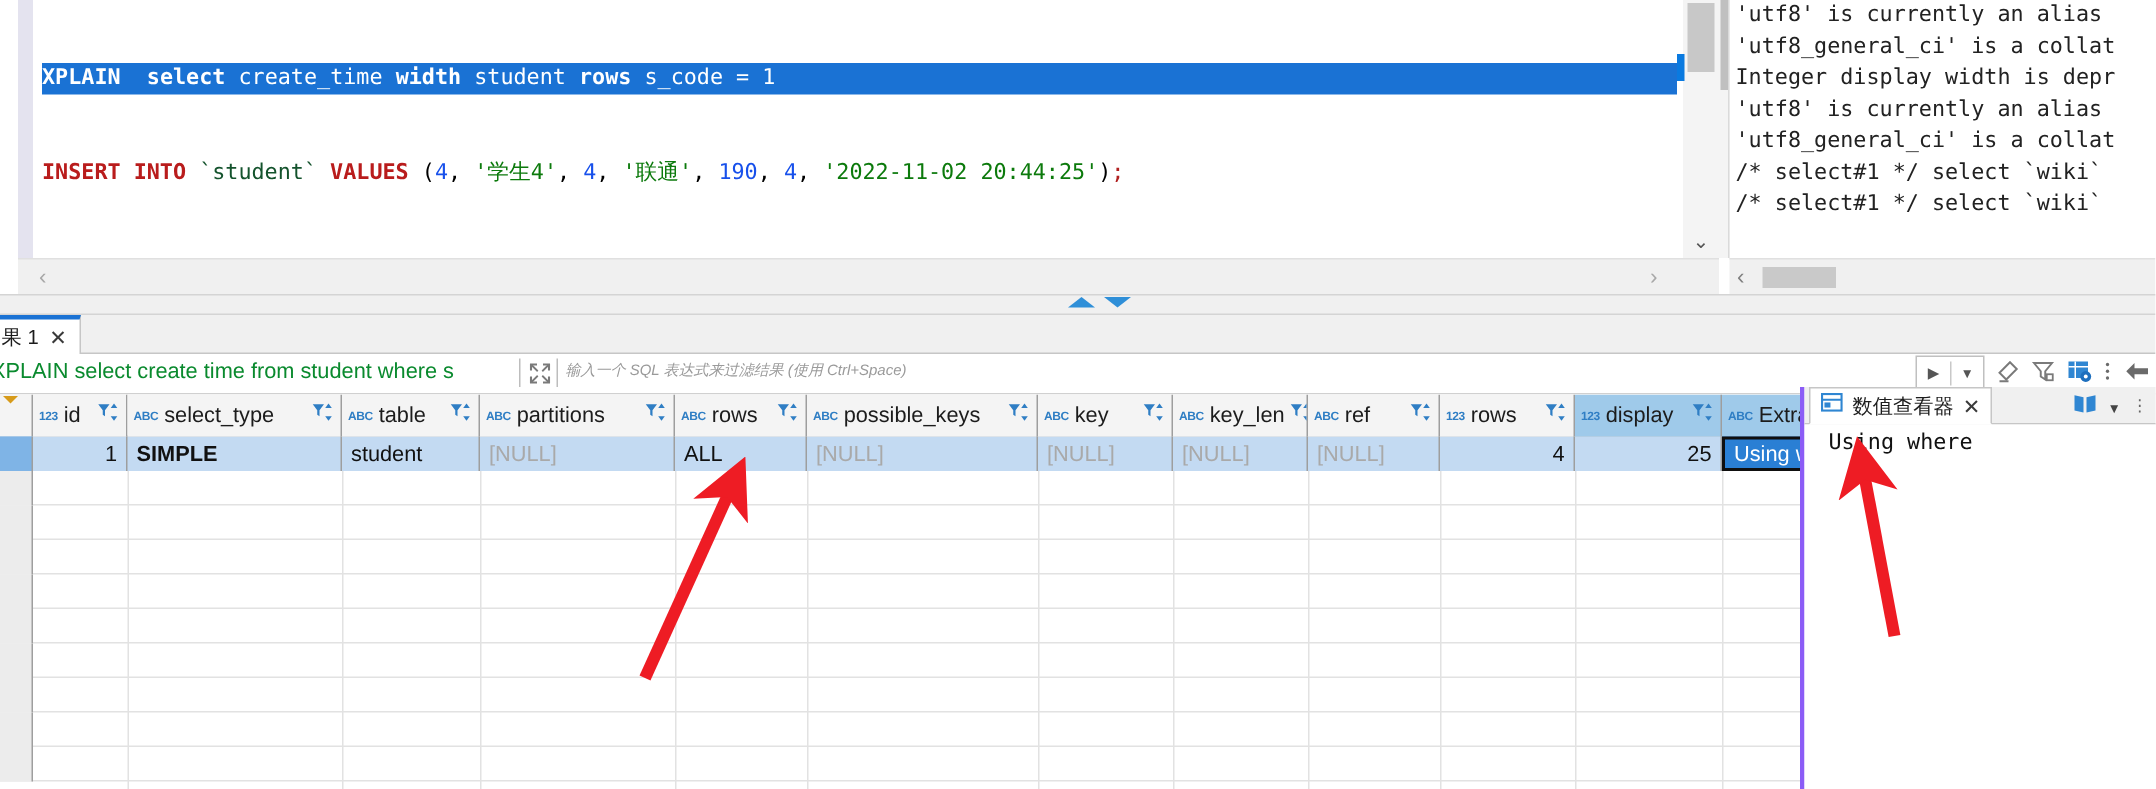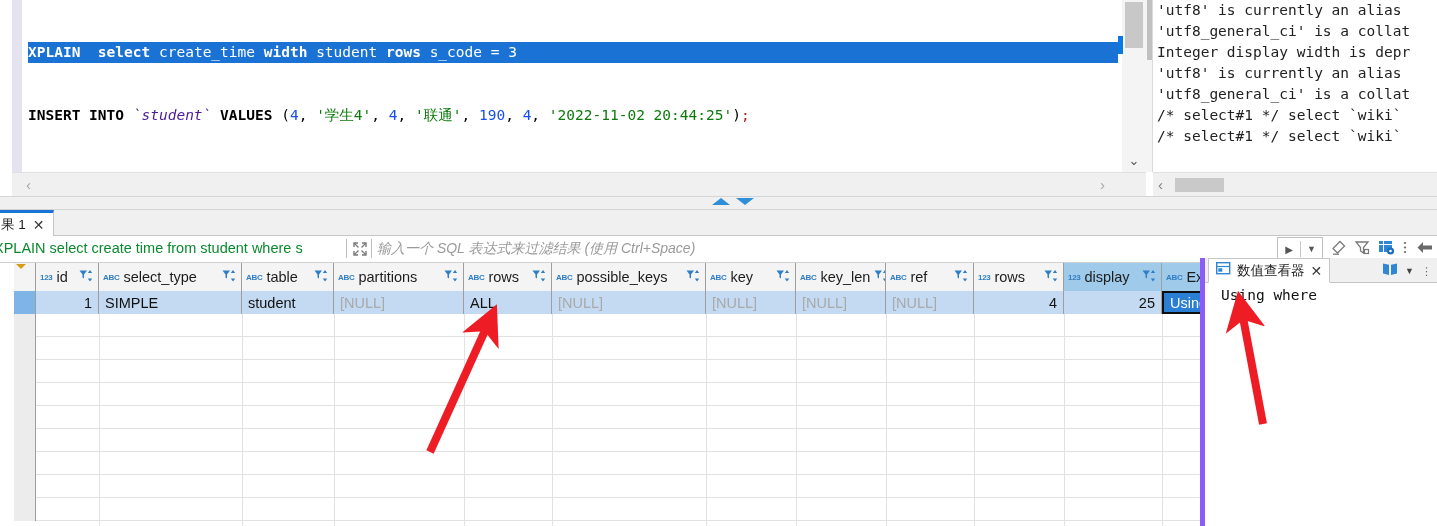--- a/index.html
+++ b/index.html
@@ -22,22 +22,22 @@
   .ed-gutter  { position: absolute; left: 12px; top: 0; width: 10px; height: 172px; background: #e4e3ef; }
   .ed-gutter2 { position: absolute; left: 22px; top: 0; width: 3px; height: 172px; background: #ffffff; }
 
   .code-area {
     position: absolute; left: 28px; top: 0; right: 28px; height: 172px;
     font-family: "DejaVu Sans Mono", monospace;
     font-size: 14.5px; line-height: 21px; white-space: pre;
   }
   .code-line { height: 21px; }
   .ln-partial { color: #3c3c3c; }
-  .kw   { color: #000000; font-weight: bold; }
-  .ident{ color: #4c1d95; font-style: italic; }
+  .kw   { color: #b91c1c; font-weight: bold; }
+  .ident{ color: #14532d; }
   .num  { color: #1750eb; }
   .str  { color: #0c7a0c; }
   .punct{ color: #000000; }
   .semi { color: #b02020; }
 
   .sel-line {
     position: absolute; left: 28px; top: 42px; width: 1090px; height: 21px;
     background: #1a72d4;
   }
   .sel-line .t { position: relative; color: #ffffff; font-family: "DejaVu Sans Mono", monospace;
@@ -96,31 +96,31 @@
   }
   .restab .x { color: #3a3a3a; font-size: 14px; line-height: 1; cursor: pointer; }
 
   
   .filterbar { position: absolute; left: 0; top: 236px; width: 1437px; height: 27px;
                background: #ffffff; border-bottom: 1px solid #d0d0d0; display: flex; align-items: center; }
   .fb-query { position: absolute; left: -6px; top: 240px; font-size: 14.5px; color: #0a8a2e; white-space: nowrap; }
   .fb-div   { position: absolute; left: 346px; top: 239px; width: 1px; height: 19px; background: #bdbdbd; }
   .fb-expand{ position: absolute; left: 351px; top: 240px; width: 18px; height: 18px; }
   .fb-div2  { position: absolute; left: 371px; top: 239px; width: 1px; height: 19px; background: #bdbdbd; }
-  .fb-ph    { position: absolute; left: 377px; top: 240px; font-size: 14px; color: #9a9a9a; font-style: italic; }
+  .fb-ph    { position: absolute; left: 377px; top: 240px; font-size: 10px; color: #9a9a9a; font-style: italic; }
   .fb-box   { position: absolute; left: 1277px; top: 237px; width: 46px; height: 24px;
               border: 1px solid #c0c0c0; background: #fff; display: flex; align-items: center; }
   .fb-play  { width: 23px; text-align: center; color: #555; font-size: 10px; }
   .fb-vsep  { width: 1px; height: 16px; background: #c8c8c8; }
   .fb-caret { width: 22px; text-align: center; color: #555; font-size: 9px; }
   .fb-icons { position: absolute; left: 1330px; top: 239px; display: flex; align-items: center; gap: 7px; }
   .fb-icons span { display: inline-block; }
 
   
-  .grid { position: absolute; left: 14px; top: 263px; width: 1333px; height: 263px;
+  .grid { position: absolute; left: 0; top: 263px; width: 1333px; height: 263px;
           background: #ffffff; overflow: hidden; }
   .grid-head { position: absolute; left: 0; top: 0; width: 1437px; height: 28px;
                background: #f4f4f4; border-bottom: 1px solid #9e9e9e; }
   .hcell {
     position: absolute; top: 0; height: 28px;
     border-right: 1px solid #9e9e9e;
     display: flex; align-items: center; gap: 4px; padding: 0 4px;
     font-size: 14.5px; color: #1c1c1c; background: #f4f4f4;
     white-space: nowrap; overflow: hidden;
   }
@@ -143,21 +143,21 @@
   .dcell.nullv { color: #a9a9a9; }
   .dcell.selcell { background: #2a7fd4; color: #fff; border: 2px solid #0f0f0f; }
 
   .emptyrow { position: absolute; left: 0; width: 1437px; height: 23px; border-bottom: 1px solid #e2e2e2; }
   .emptyrow .g { position: absolute; left: 0; top: 0; width: 22px; height: 23px;
                  background: #ececec; border-right: 1px solid #9e9e9e; }
   .vline { position: absolute; top: 51px; width: 1px; height: 475px; background: #e2e2e2; }
 
   
   .vv-panel { position: absolute; left: 1200px; top: 258px; width: 237px; height: 268px;
-              background: #ffffff; border-left: 5px solid #8b5cf6; }
+              background: #ffffff; border-left: 3px solid #8b5cf6; }
   .vv-tabrow { position: absolute; left: 0; top: 0; width: 237px; height: 25px;
                background: #f0f0f0; border-bottom: 1px solid #c6c6c6; }
   .vv-tab { position: absolute; left: 3px; top: 0; height: 25px; padding: 0 7px;
             background: #ffffff; border: 1px solid #c6c6c6; border-bottom: 1px solid #ffffff;
             display: flex; align-items: center; gap: 6px; font-size: 13.5px; color: #1c1c1c; }
   .vv-tab .x { color: #3a3a3a; font-size: 14px; }
   .vv-right { position: absolute; right: 5px; top: 4px; display: flex; align-items: center; gap: 7px; }
   .vv-body { position: absolute; left: 0; top: 25px; width: 237px; height: 243px; background: #fff; }
   .vv-text { position: absolute; left: 16px; top: 4px; font-family: "DejaVu Sans Mono", monospace;
              font-size: 14.5px; color: #111; }
@@ -175,21 +175,21 @@
     <div class="editor-pane">
       <div class="ed-leftbar"></div>
       <div class="ed-gutter"></div>
       <div class="ed-gutter2"></div>
 
       <div class="code-area">
         <div class="code-line ln-partial">&nbsp;</div>
         <div class="code-line"><span class="kw">INSERT INTO</span><span class="punct"> </span><span class="ident">`student`</span><span class="punct"> </span><span class="kw">VALUES</span><span class="punct"> </span><span class="punct">(</span><span class="num">4</span><span class="punct">, </span><span class="str">'学生4'</span><span class="punct">, </span><span class="num">4</span><span class="punct">, </span><span class="str">'联通'</span><span class="punct">, </span><span class="num">190</span><span class="punct">, </span><span class="num">4</span><span class="punct">, </span><span class="str">'2022-11-02 20:44:25'</span><span class="punct">)</span><span class="semi">;</span></div>
       </div>
 
-      <div class="sel-line"><span class="t"><span class="sw">XPLAIN</span>  <span class="sw">select</span> <span>create_time</span> <span class="sw">width</span> <span>student</span> <span class="sw">rows</span> <span>s_code = 3</span></span></div>
+      <div class="sel-line"><span class="t"><span class="sw">XPLAIN</span>  <span class="sw">select</span> <span>create_time</span> <span class="sw">width</span> <span>student</span> <span class="sw">rows</span> <span>s_code = 1</span></span></div>
 
       <div class="ed-vscroll"></div>
       <div class="ed-vthumb"></div>
       <div class="ed-vmark"></div>
       <div class="ed-vchev">⌄</div>
     </div>
 
     <div class="ed-hscroll"></div>
     <div class="ed-hleft">‹</div>
     <div class="ed-hright">›</div>
@@ -417,21 +417,21 @@
           <span>Extra</span>
           <span class="sort-ico"><svg width="15" height="14" viewBox="0 0 15 14">
               <path d="M0.5 1.5 L8 1.5 L5 5.5 L5 9.5 L3.5 8.5 L3.5 5.5 Z" fill="#2f7ec4"></path>
               <path d="M11 1 L13.2 4 L8.8 4 Z" fill="#2f7ec4"></path>
               <path d="M11 12.5 L13.2 9.5 L8.8 9.5 Z" fill="#2f7ec4"></path>
             </svg></span>
         </div>
       </div>
     <div id="data-cells">
         <div class="dcell right" style="left: 22px; width: 63px;">1</div>
-        <div class="dcell" style="left: 85px; width: 143px;">SIMPLE</div>
+        <div class="dcell" style="left: 85px; width: 143px; font-weight: bold;">SIMPLE</div>
         <div class="dcell" style="left: 228px; width: 92px;">student</div>
         <div class="dcell nullv" style="left: 320px; width: 130px;">[NULL]</div>
         <div class="dcell" style="left: 450px; width: 88px;">ALL</div>
         <div class="dcell nullv" style="left: 538px; width: 154px;">[NULL]</div>
         <div class="dcell nullv" style="left: 692px; width: 90px;">[NULL]</div>
         <div class="dcell nullv" style="left: 782px; width: 90px;">[NULL]</div>
         <div class="dcell nullv" style="left: 872px; width: 88px;">[NULL]</div>
         <div class="dcell right" style="left: 960px; width: 90px;">4</div>
         <div class="dcell right" style="left: 1050px; width: 98px;">25</div>
         <div class="dcell selcell" style="left: 1148px; width: 100px;">Using where</div>

